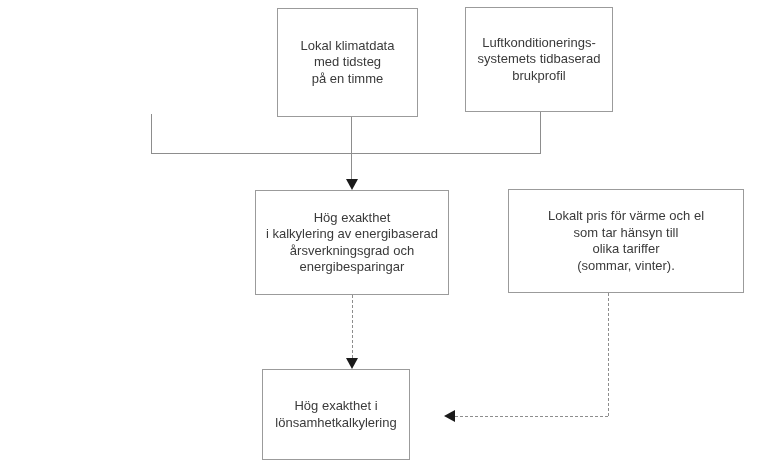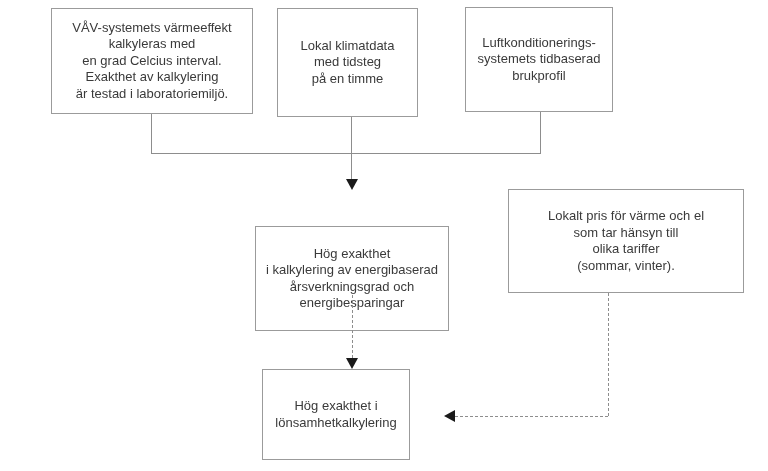--- a/index.html
+++ b/index.html
@@ -65,35 +65,30 @@
     border-top: 6px solid transparent;
     border-bottom: 6px solid transparent;
     border-right: 11px solid var(--arrow, #1a1a1a);
   }
 </style>
 </head>
 <body>
 
 <div class="stage">
 
-  <div class="box" style="left:51px; top:8px; width:202px; height:106px;">VÅV-systemets värmeeffekt
-kalkyleras med
-en grad Celcius interval.
-Exakthet av kalkylering
-är testad i laboratoriemiljö.</div>
 
   <div class="box" style="left:277px; top:8px; width:141px; height:109px;">Lokal klimatdata
 med tidsteg
 på en timme</div>
 
   <div class="box" style="left:465px; top:7px; width:148px; height:105px;">Luftkonditionerings-
 systemets tidbaserad
 brukprofil</div>
 
-  <div class="box" style="left:255px; top:190px; width:194px; height:105px;margin-top:36px;">Hög exakthet
+  <div class="box" style="left:255px; top:190px; width:194px; height:105px;">Hög exakthet
 i kalkylering av energibaserad
 årsverkningsgrad och
 energibesparingar</div>
 
   <div class="box" style="left:508px; top:189px; width:236px; height:104px;">Lokalt pris för värme och el
 som tar hänsyn till
 olika tariffer
 (sommar, vinter).</div>
 
   <div class="box" style="left:262px; top:369px; width:148px; height:91px;">Hög exakthet i

